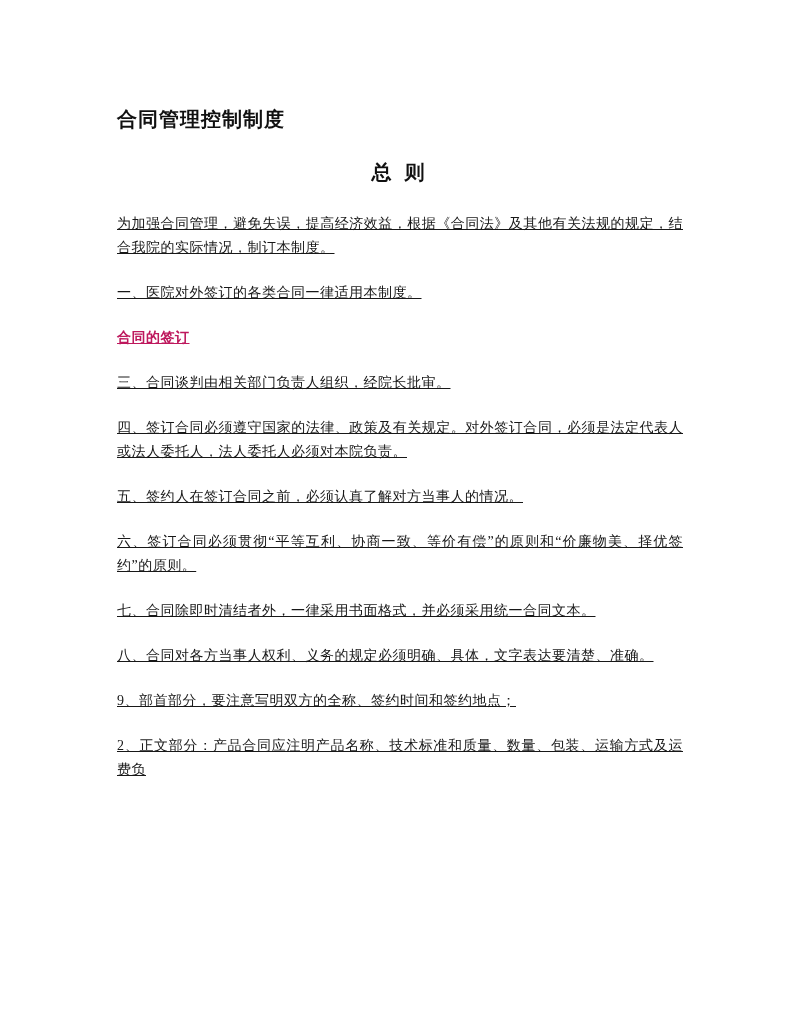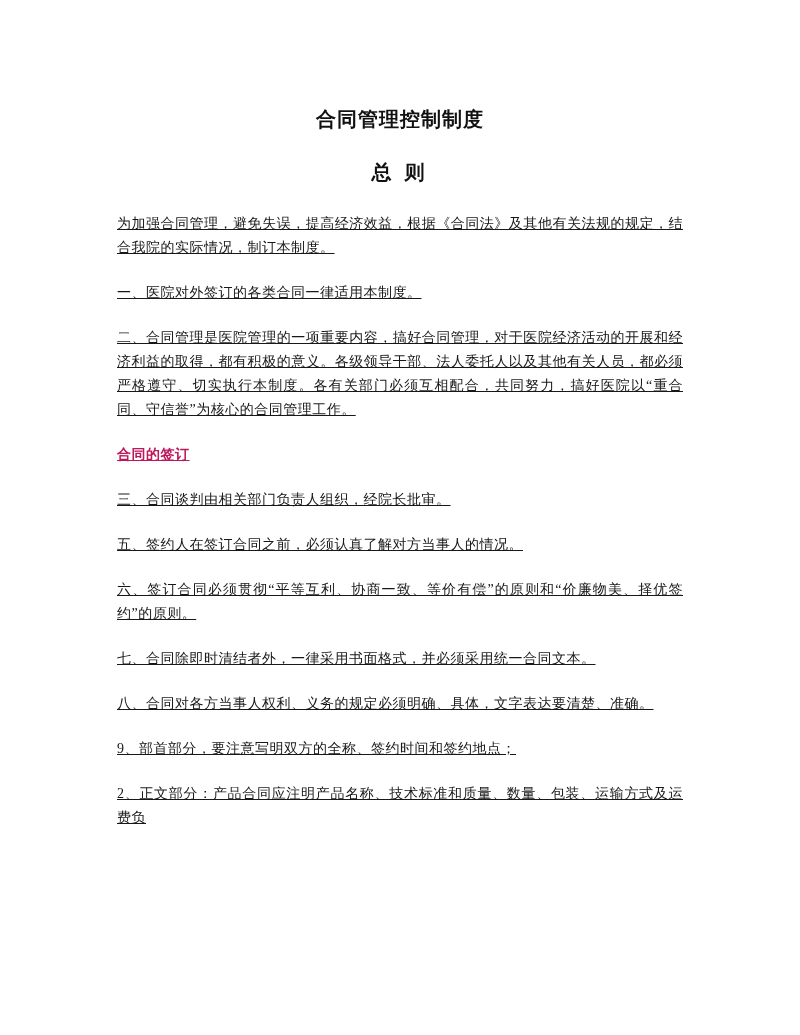--- a/index.html
+++ b/index.html
@@ -16,21 +16,21 @@
   }
   .page {
     box-sizing: border-box;
     width: 800px;
     height: 1035px;
     padding: 106px 117px 0 117px;
     background: #ffffff;
   }
   .doc-title {
     margin: 0 0 26px 0;
-    text-align: center;
+    text-align: left;
     font-size: 20px;
     font-weight: bold;
     letter-spacing: 1px;
     color: #111111;
   }
   .doc-subtitle {
     margin: 0 0 26px 0;
     text-align: center;
     font-size: 20px;
     font-weight: bold;
@@ -54,22 +54,22 @@
 </style>
 </head>
 <body>
 
 <div class="page">
   <h1 class="doc-title">合同管理控制制度</h1>
   <h2 class="doc-subtitle">总 则</h2>
 
   <p class="block">为加强合同管理，避免失误，提高经济效益，根据《合同法》及其他有关法规的规定，结合我院的实际情况，制订本制度。</p>
   <p class="block">一、医院对外签订的各类合同一律适用本制度。</p>
-  <p class="block">二、合同管理是医院管理的一项重要内容，搞好合同管理，对于医院经济活动的开展和经济利益的取得，都有积极的意义。各级领导干部、法人委托人以及其他有关人员，都必须严格遵守、切实执行本制度。各有关部门必须互相配合，共同努力，搞好医院以“重合同、守信誉”为核心的合同管理工作。</p>
   <p class="block heading">合同的签订</p>
   <p class="block">三、合同谈判由相关部门负责人组织，经院长批审。</p>
+  <p class="block">四、签订合同必须遵守国家的法律、政策及有关规定。对外签订合同，必须是法定代表人或法人委托人，法人委托人必须对本院负责。</p>
   <p class="block">五、签约人在签订合同之前，必须认真了解对方当事人的情况。</p>
   <p class="block">六、签订合同必须贯彻“平等互利、协商一致、等价有偿”的原则和“价廉物美、择优签约”的原则。</p>
   <p class="block">七、合同除即时清结者外，一律采用书面格式，并必须采用统一合同文本。</p>
   <p class="block">八、合同对各方当事人权利、义务的规定必须明确、具体，文字表达要清楚、准确。</p>
   <p class="block">9、部首部分，要注意写明双方的全称、签约时间和签约地点；</p>
   <p class="block">2、正文部分：产品合同应注明产品名称、技术标准和质量、数量、包装、运输方式及运费负</p>
 </div>
 
 </body></html>

